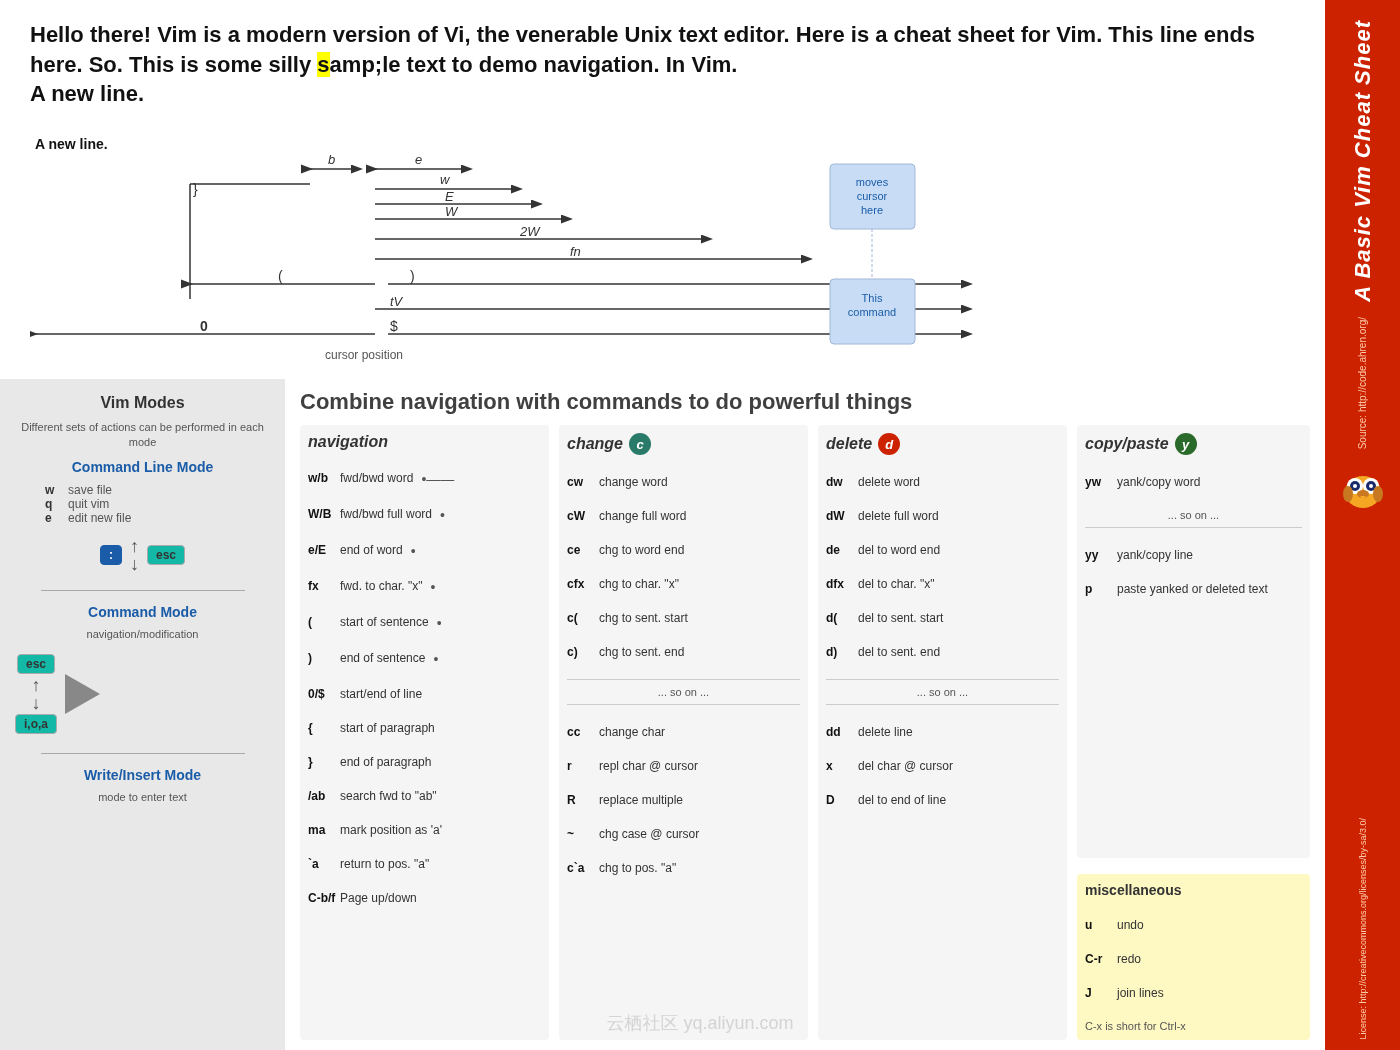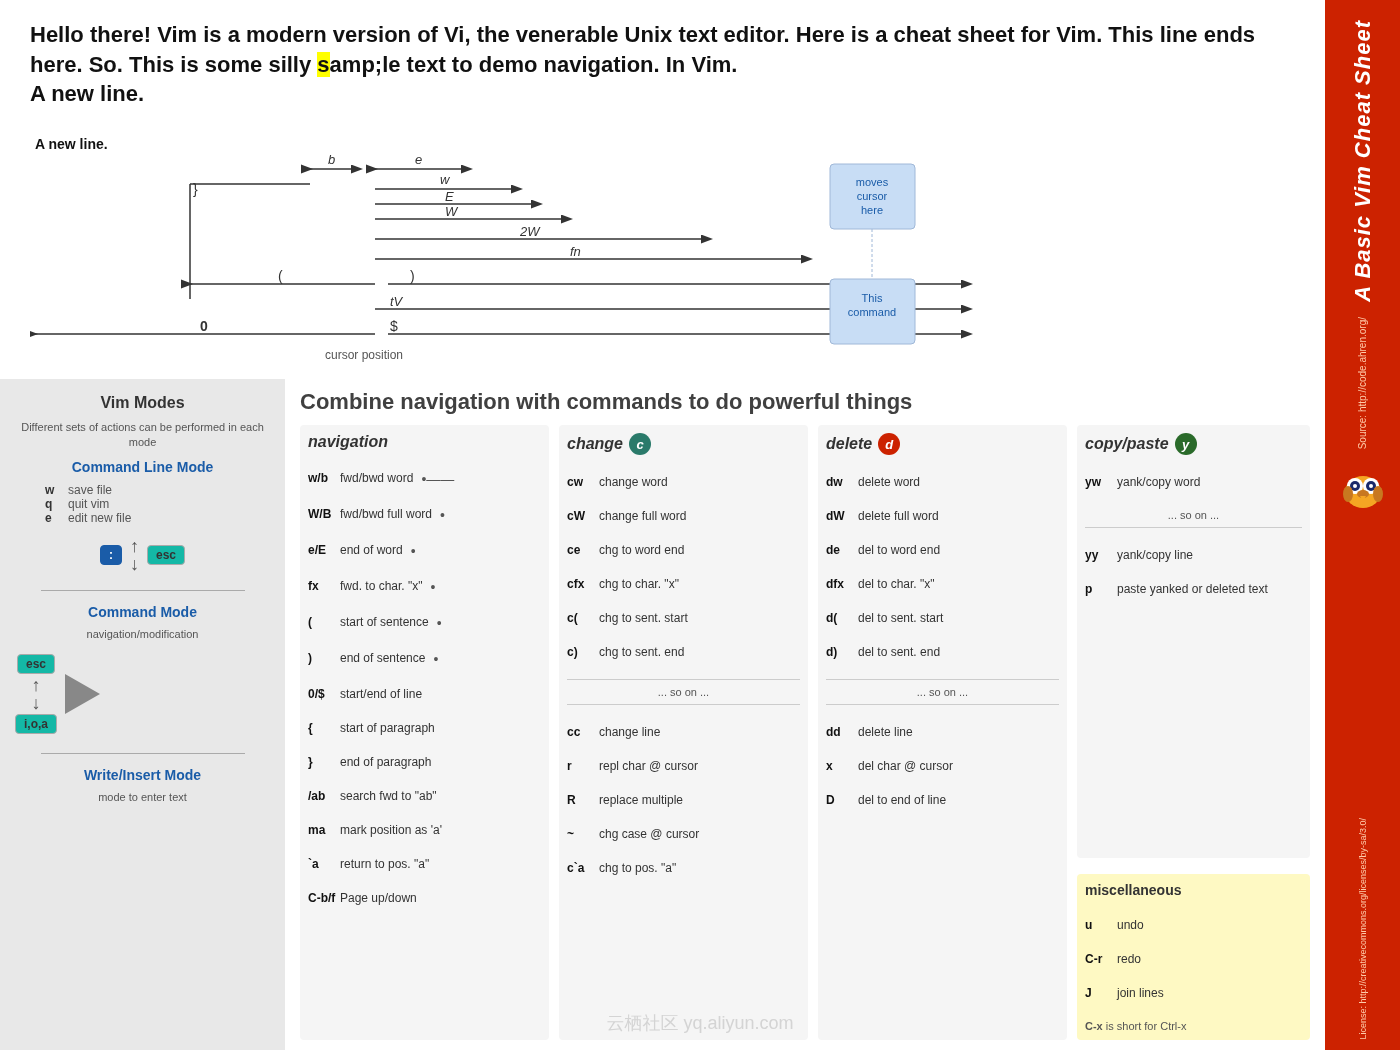--- a/index.html
+++ b/index.html
@@ -293,21 +293,21 @@
       margin-bottom: 6px;
     }
 
     .misc-note {
       font-size: 11px;
       color: #555;
       margin-top: 6px;
     }
 
     .misc-note span {
-      font-weight: 700;
+      font-weight: 400;
     }
 
     
     .watermark {
       position: absolute;
       bottom: 15px;
       left: 50%;
       transform: translateX(-50%);
       font-size: 18px;
       color: rgba(180,180,180,0.5);
@@ -551,21 +551,21 @@
             </div>
             <div class="cmd-row">
               <span class="cmd-key">c)</span>
               <span class="cmd-desc">chg to sent. end</span>
             </div>
             <div class="cmd-separator"></div>
             <div class="cmd-center">... so on ...</div>
             <div class="cmd-separator"></div>
             <div class="cmd-row">
               <span class="cmd-key">cc</span>
-              <span class="cmd-desc">change line</span>
+              <span class="cmd-desc">change char</span>
             </div>
             <div class="cmd-row">
               <span class="cmd-key">r</span>
               <span class="cmd-desc">repl char @ cursor</span>
             </div>
             <div class="cmd-row">
               <span class="cmd-key">R</span>
               <span class="cmd-desc">replace multiple</span>
             </div>
             <div class="cmd-row">

